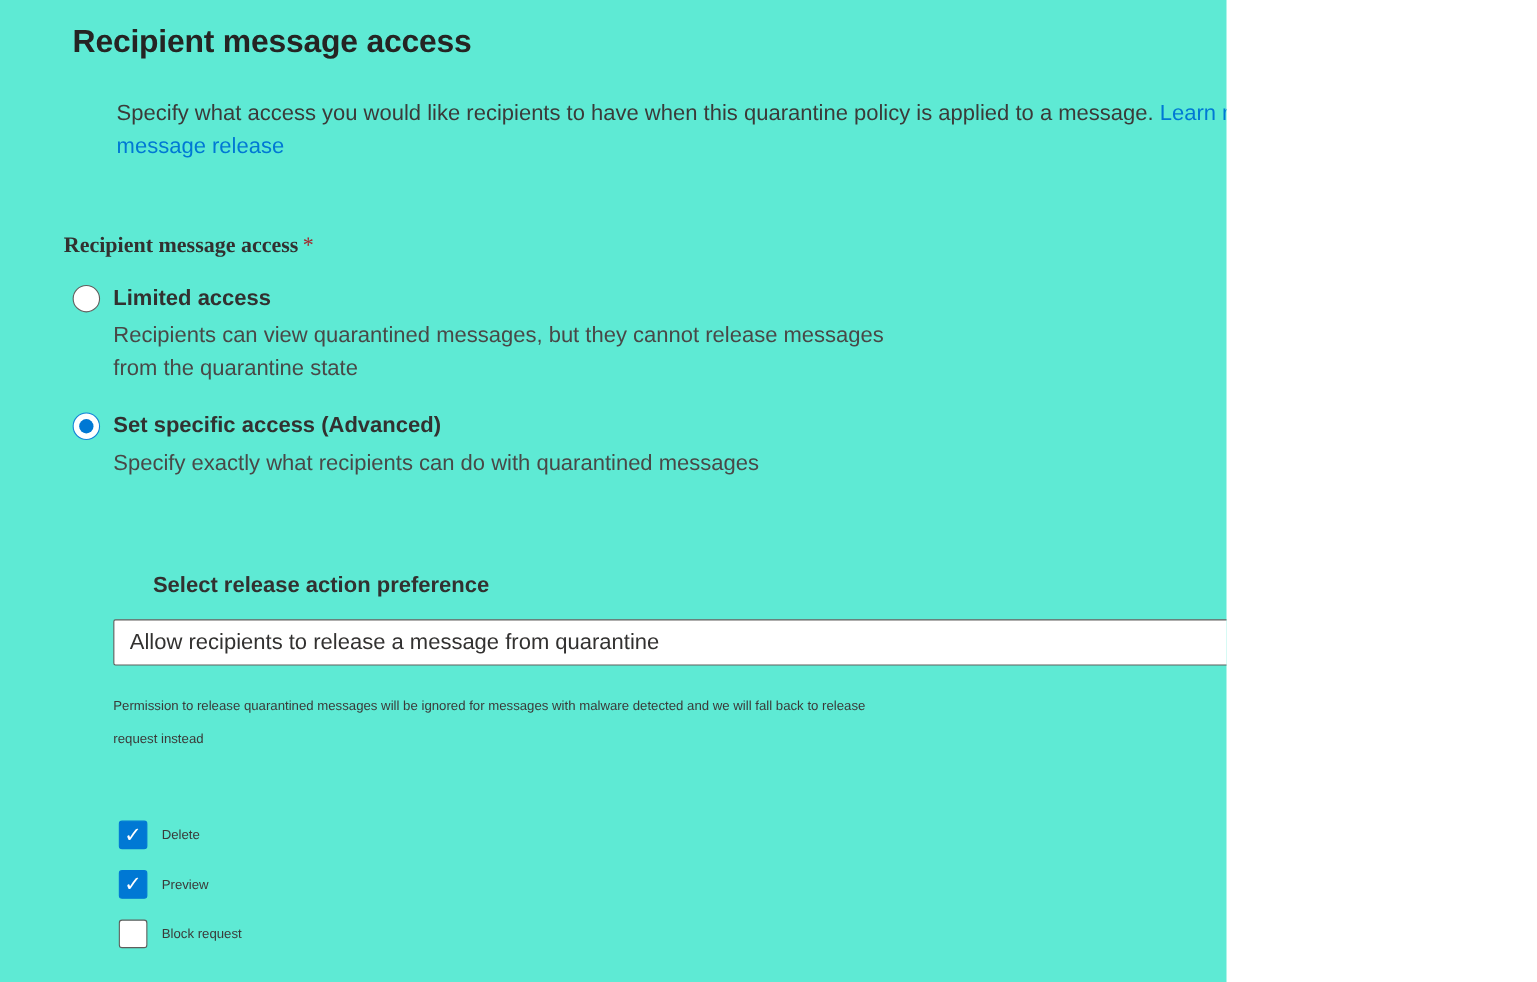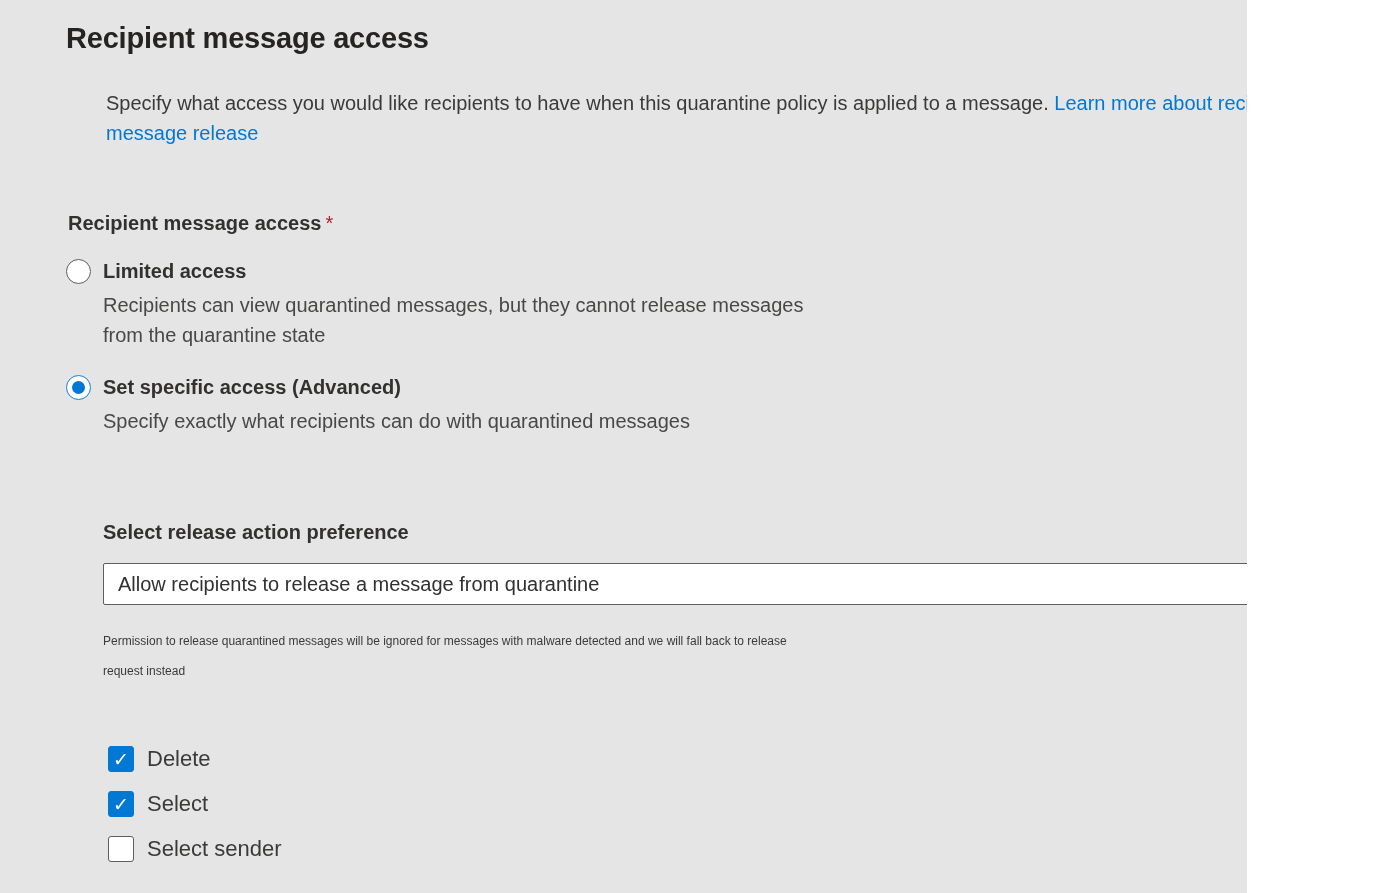--- a/index.html
+++ b/index.html
@@ -3,23 +3,23 @@
 <meta charset="utf-8">
 <style>
   * { margin: 0; padding: 0; box-sizing: border-box; }
   html, body { background: #ffffff; }
   body {
     font-family: "Liberation Sans", "DejaVu Sans", sans-serif;
     color: #323130;
   }
   .page {
     position: relative;
-    width: 1247px;
+    width: 1115px;
     height: 893px;
-    background: #e5e5e5;
+    background: #5eead4;
     overflow: hidden;
   }
 
   
   .page-title {
     position: absolute;
     left: 66px;
     top: 22px;
     font-size: 29px;
     font-weight: 700;
@@ -40,25 +40,26 @@
   }
   .intro a {
     color: #0078d4;
     text-decoration: none;
     cursor: pointer;
   }
 
   
   .field-label {
     position: absolute;
-    left: 68px;
+    left: 58px;
     top: 212px;
     font-size: 20px;
     font-weight: 600;
     color: #323130;
+    font-family: Liberation Serif, serif;
   }
   .required-marker { color: #a4262c; font-weight: 400; padding-left: 4px; }
 
   
   .radio-option { position: absolute; left: 66px; display: flex; }
   .radio-option.opt-1 { top: 258px; }
   .radio-option.opt-2 { top: 374px; }
   .radio {
     flex: 0 0 auto;
     width: 25px;
@@ -98,21 +99,21 @@
   }
 
   
   .sub-label {
     position: absolute;
     left: 103px;
     font-size: 20px;
     font-weight: 600;
     color: #323130;
   }
-  .sub-label.release { top: 521px; }
+  .sub-label.release { top: 521px; margin-left: 36px; }
   .sub-label.actions { top: 701px; }
 
   .dropdown {
     position: absolute;
     left: 103px;
     top: 563px;
     width: 1232px;
     height: 42px;
     border: 1px solid #605e5c;
     border-radius: 2px;
@@ -168,21 +169,21 @@
     left: 0; top: 0; right: 0; bottom: 1px;
     color: #ffffff;
     font-size: 19px;
     line-height: 25px;
     text-align: center;
   }
   .checkbox.is-checked { background: #0078d4; border-color: #0078d4; }
   .checkbox.is-checked .tick { display: block; }
   .check-label {
     margin-left: 13px;
-    font-size: 22px;
+    font-size: 12px;
     color: #3b3a39;
     cursor: pointer;
   }
 
   
   .help-button {
     position: absolute;
     left: 1314px;
     top: 864px;
     width: 76px;
@@ -253,25 +254,25 @@
     <span class="checkbox is-checked">
         <span class="tick">✓</span>
       </span>
     <span class="check-label">Delete</span>
   </div>
 
   <div class="check-row row-1">
     <span class="checkbox is-checked">
         <span class="tick">✓</span>
       </span>
-    <span class="check-label">Select</span>
+    <span class="check-label">Preview</span>
   </div>
 
   <div class="check-row row-2">
     <span class="checkbox"></span>
-    <span class="check-label">Select sender</span>
+    <span class="check-label">Block request</span>
   </div>
 
   <button class="help-button" style="background: rgb(12, 126, 135);">
     <span class="glyph-hint"></span>
   </button>
 
 </div>
 
 </body></html>

